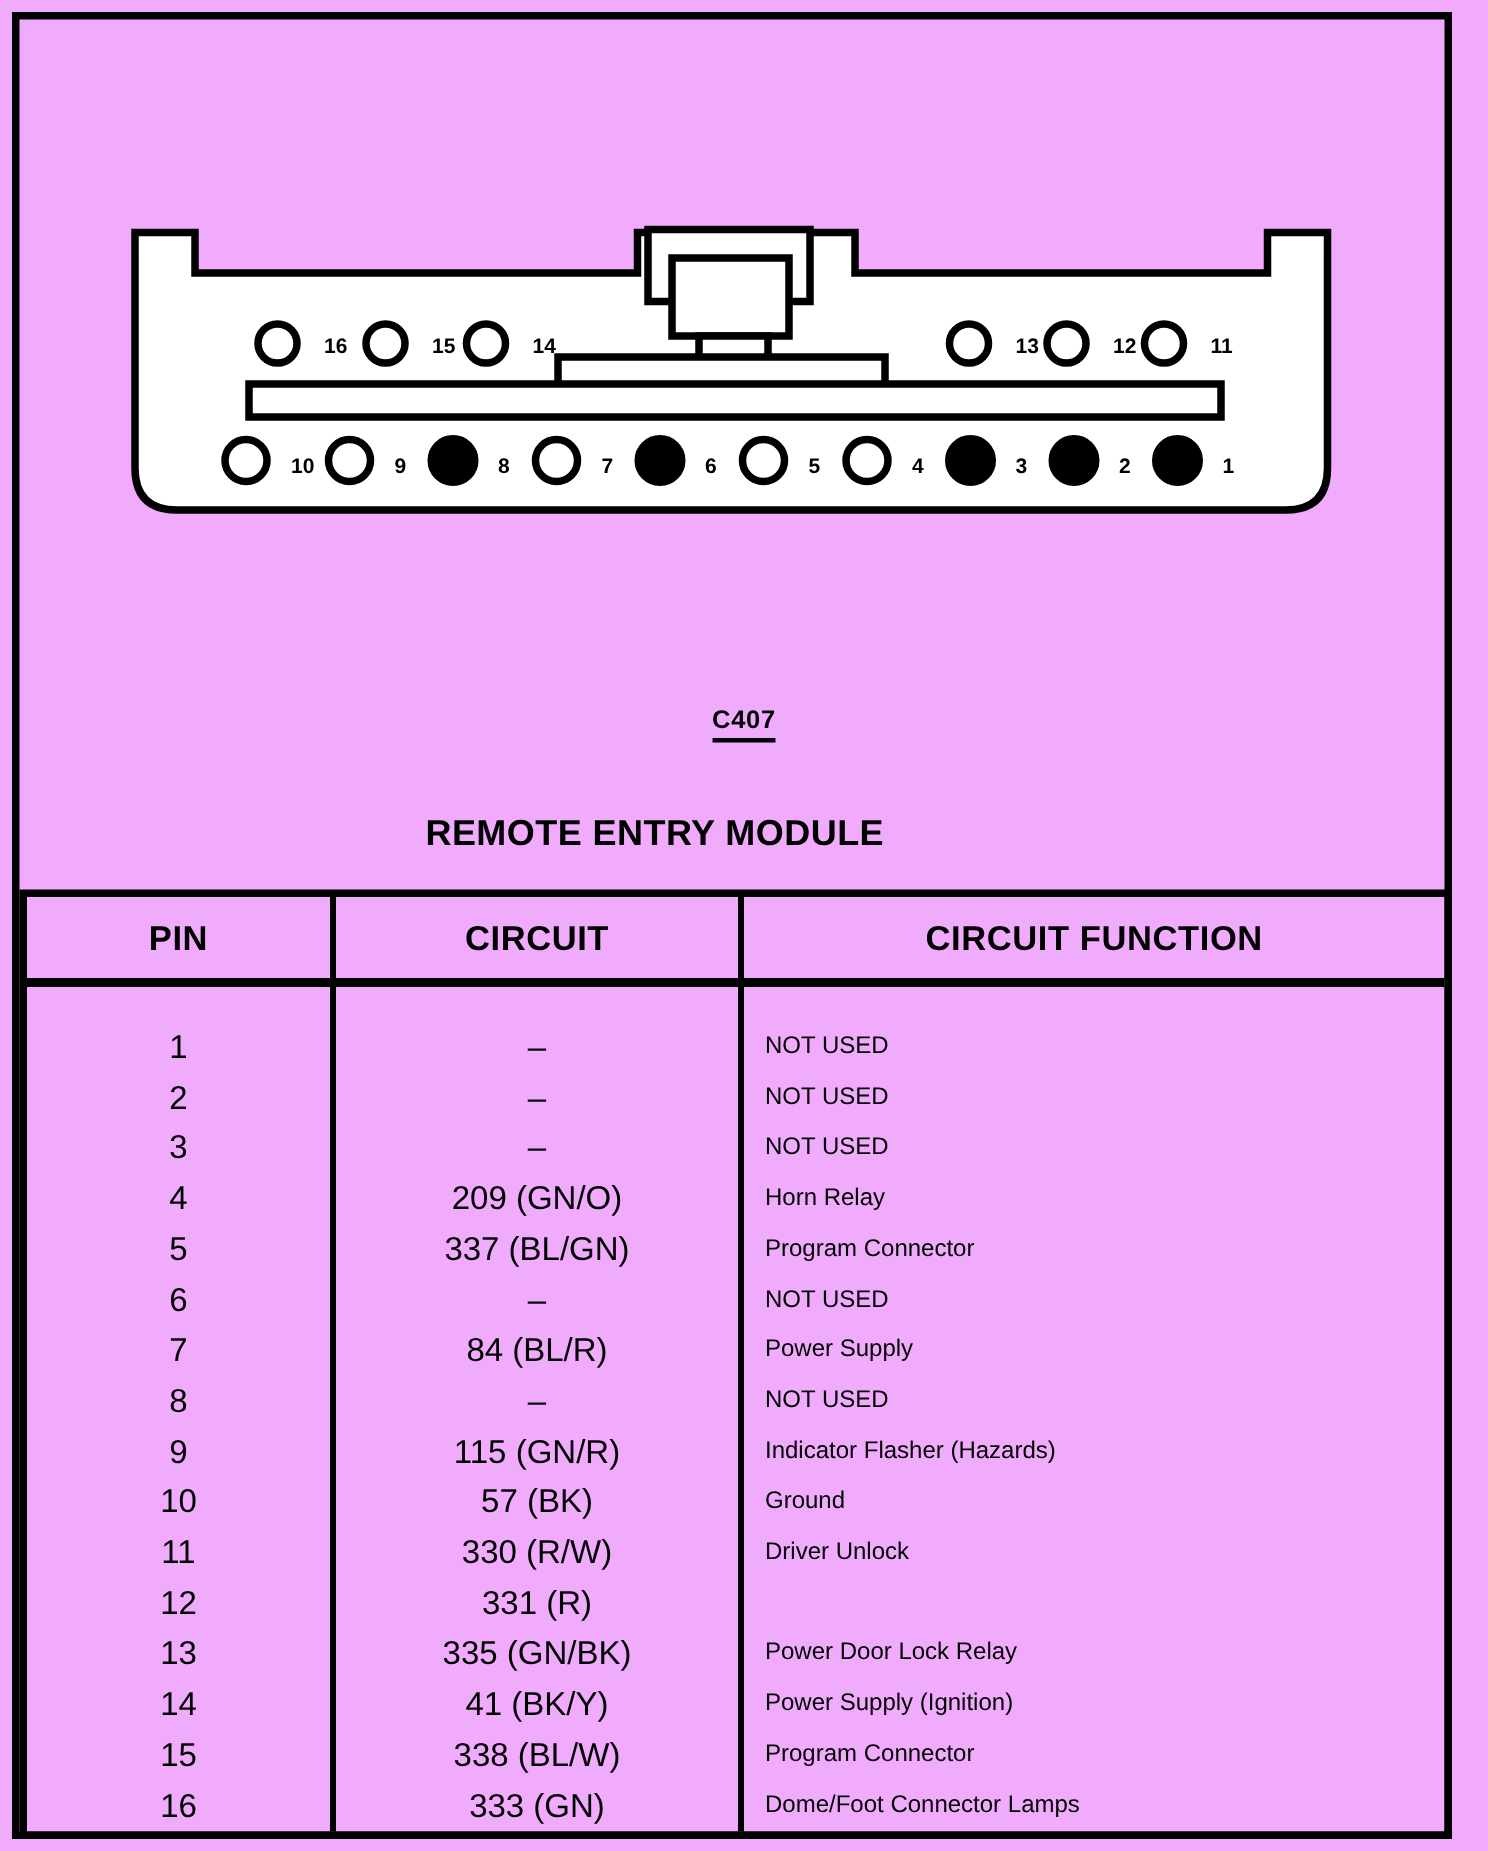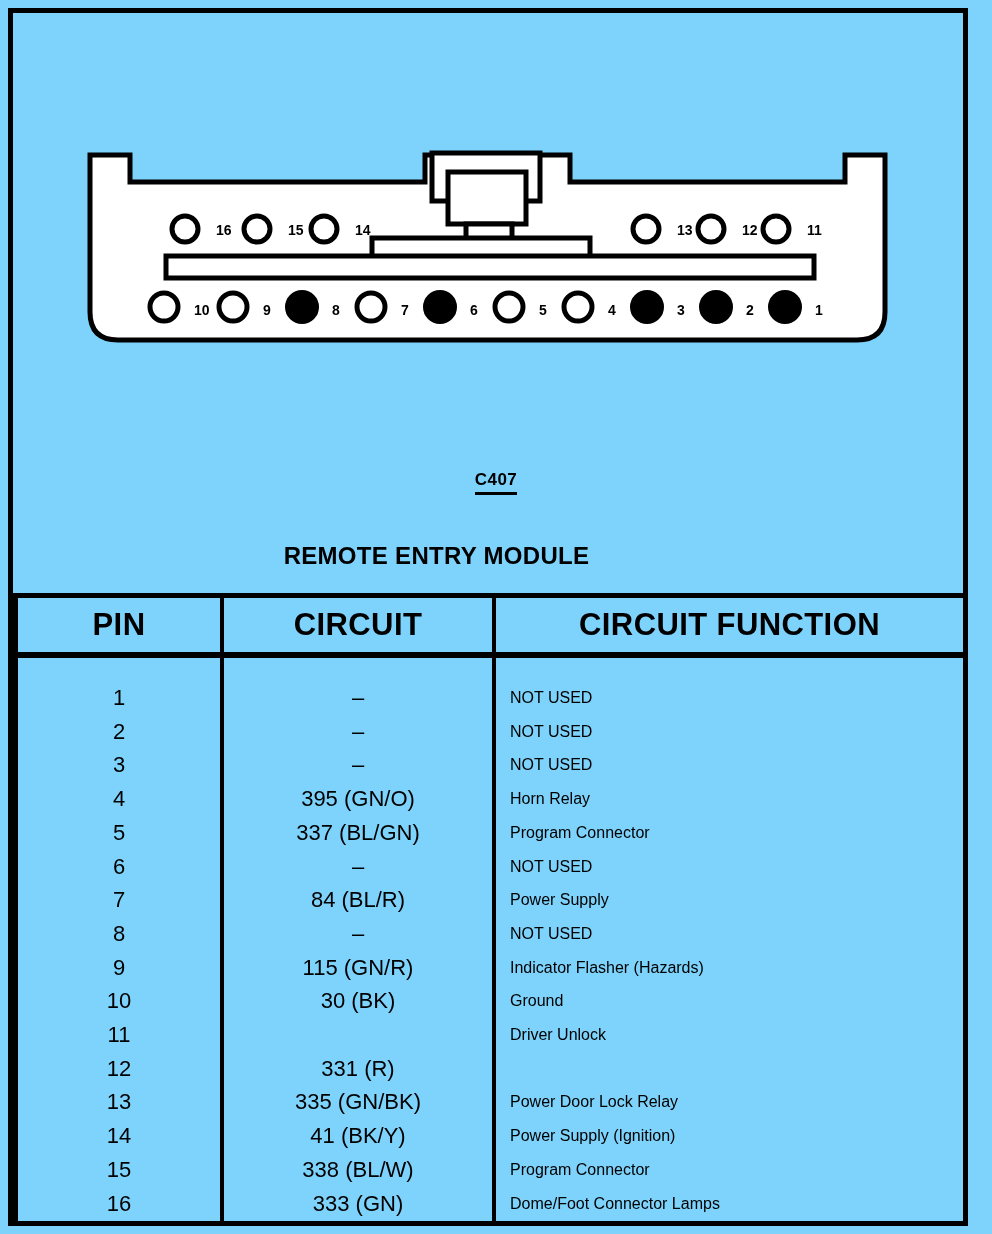--- a/index.html
+++ b/index.html
@@ -9,21 +9,21 @@
     background: #ffffff;
   }
   body {
     font-family: "Liberation Sans", sans-serif;
     color: #000000;
   }
   #page {
     position: relative;
     width: 992px;
     height: 1234px;
-    background: #7dd3fc;
+    background: #f0abfc;
     overflow: hidden;
   }
   
   #page-frame {
     position: absolute;
     left: 8px;
     top: 8px;
     width: 960px;
     height: 1218px;
     border: 5px solid #000;
@@ -112,21 +112,21 @@
     height: 60px;
     border-bottom: 6px solid #000;
     box-sizing: border-box;
   }
   .header-cell {
     position: absolute;
     top: 0;
     height: 54px;
     line-height: 54px;
     text-align: center;
-    font-size: 31px;
+    font-size: 23px;
     font-weight: bold;
     letter-spacing: 0.4px;
   }
   #header-pin { left: 0; width: 202px; }
   #header-circuit { left: 206px; width: 268px; }
   #header-function { left: 478px; width: 467px; }
 
   
   #table-body {
     position: absolute;
@@ -280,21 +280,21 @@
             <div class="cell-circuit">–</div>
             <div class="cell-function">NOT USED</div>
           </div>
           <div class="table-row" style="top: 90.4px;">
             <div class="cell-pin">3</div>
             <div class="cell-circuit">–</div>
             <div class="cell-function">NOT USED</div>
           </div>
           <div class="table-row" style="top: 124.1px;">
             <div class="cell-pin">4</div>
-            <div class="cell-circuit">395 (GN/O)</div>
+            <div class="cell-circuit">209 (GN/O)</div>
             <div class="cell-function">Horn Relay</div>
           </div>
           <div class="table-row" style="top: 157.8px;">
             <div class="cell-pin">5</div>
             <div class="cell-circuit">337 (BL/GN)</div>
             <div class="cell-function">Program Connector</div>
           </div>
           <div class="table-row" style="top: 191.5px;">
             <div class="cell-pin">6</div>
             <div class="cell-circuit">–</div>
@@ -310,25 +310,26 @@
             <div class="cell-circuit">–</div>
             <div class="cell-function">NOT USED</div>
           </div>
           <div class="table-row" style="top: 292.6px;">
             <div class="cell-pin">9</div>
             <div class="cell-circuit">115 (GN/R)</div>
             <div class="cell-function">Indicator Flasher (Hazards)</div>
           </div>
           <div class="table-row" style="top: 326.3px;">
             <div class="cell-pin">10</div>
-            <div class="cell-circuit">30 (BK)</div>
+            <div class="cell-circuit">57 (BK)</div>
             <div class="cell-function">Ground</div>
           </div>
           <div class="table-row" style="top: 360px;">
             <div class="cell-pin">11</div>
+            <div class="cell-circuit">330 (R/W)</div>
             <div class="cell-function">Driver Unlock</div>
           </div>
           <div class="table-row" style="top: 393.7px;">
             <div class="cell-pin">12</div>
             <div class="cell-circuit">331 (R)</div>
           </div>
           <div class="table-row" style="top: 427.4px;">
             <div class="cell-pin">13</div>
             <div class="cell-circuit">335 (GN/BK)</div>
             <div class="cell-function">Power Door Lock Relay</div>

